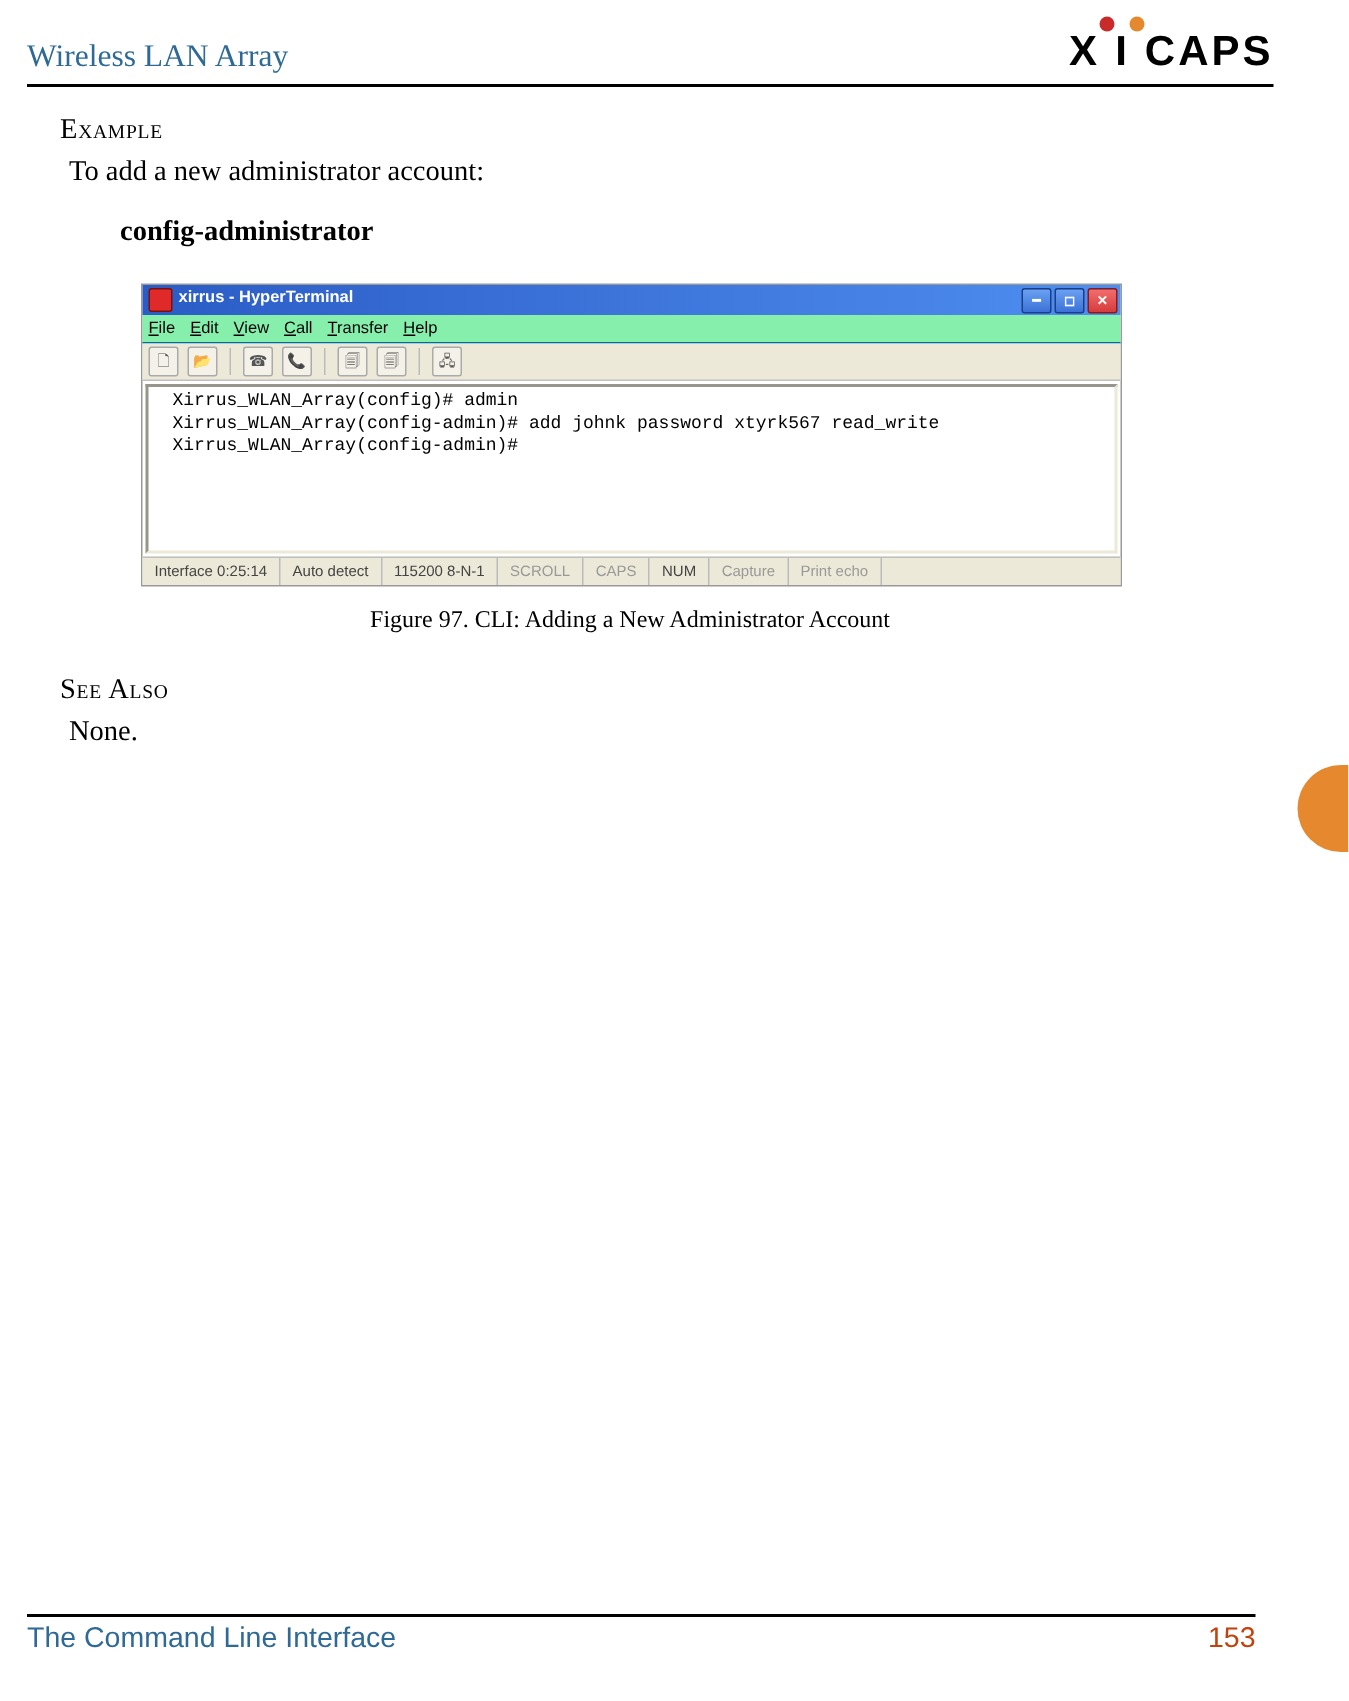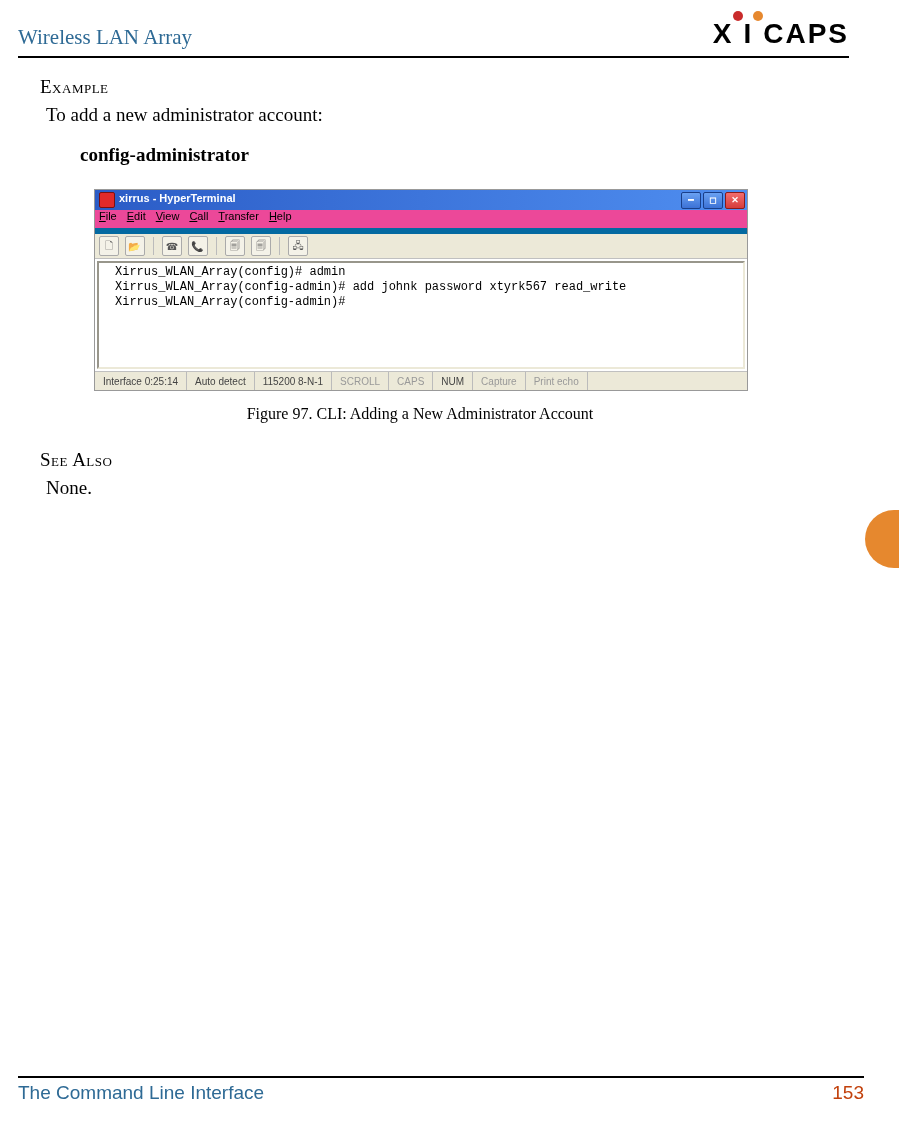--- a/index.html
+++ b/index.html
@@ -16,34 +16,34 @@
   .body-text{font-family:Georgia,serif;font-size:19px;margin:2px 0 2px 6px;line-height:1.35}
   .command-blk{margin:14px 0 0 40px;font-family:Georgia,serif;font-weight:700;font-size:19px;line-height:1.35}
   .figure-wrap{margin:22px 0 0 54px}
   .hyperterm{width:652px;height:200px;border:1px solid #999;background:#fff;font-family:Tahoma,Arial,sans-serif;font-size:11px;color:#000;display:flex;flex-direction:column}
   .ht-titlebar{height:20px;background:linear-gradient(to right,#2b5cc6,#4f8ef0);display:flex;align-items:center;justify-content:space-between;padding:0 2px 0 4px;color:#fff}
   .ht-title-left{display:flex;gap:4px;font-size:11px;font-weight:700}
   .ht-ico{width:14px;height:14px;background:#e02a2a;border:1px solid #7a1010;border-radius:2px}
   .ht-btns{display:flex;gap:2px}
   .ht-btn{width:18px;height:15px;background:linear-gradient(#6aa1f2,#3c72d6);border:1px solid #1a3f89;border-radius:2px;display:flex;align-items:center;justify-content:center;font-size:9px;font-weight:700;color:#fff}
   .ht-btn.close{background:linear-gradient(#f26d6d,#d63c3c);border-color:#8a1a1a}
-  .ht-menubar{height:18px;background:#ec4899;display:flex;align-items:flex-start;padding:0 4px;gap:10px;border-bottom:6px solid #0369a1}
+  .ht-menubar{height:18px;background:#86efac;display:flex;align-items:center;padding:0 4px;gap:10px;border-bottom:1px solid #0369a1}
   .ht-menubar span{font-size:11px}
   .ht-menubar span u{text-decoration:underline}
   .ht-toolbar{height:24px;background:#ece9d8;display:flex;align-items:center;padding:0 4px;gap:6px;border-bottom:1px solid #c0c0c0}
   .ht-tbtn{width:18px;height:18px;border:1px solid #aaa;background:#f4f2e8;border-radius:2px;font-size:10px;display:flex;align-items:center;justify-content:center;color:#555}
   .ht-sep{width:1px;height:18px;background:#bbb;margin:0 2px}
   .ht-term{flex:1;background:#fff;border:2px inset #ece9d8;margin:2px;padding:2px 16px;font-family:"Courier New",monospace;font-size:12px;line-height:1.25;overflow:hidden;white-space:pre}
   .ht-status{height:18px;background:#ece9d8;display:flex;align-items:center;font-size:10px;color:#444;border-top:1px solid #c0c0c0}
   .ht-status .cell{padding:0 8px;border-right:1px solid #bbb;white-space:nowrap;height:100%;display:flex;align-items:center}
   .ht-status .cell.grey{color:#999}
   .figcap{font-family:Georgia,serif;font-size:16px;text-align:center;width:652px;margin:14px 0 0 54px}
   .seealso-blk{margin-top:26px}
   .thumb-tab{position:absolute;right:0;top:510px;width:34px;height:58px;background:#E6882E;border-radius:34px 0 0 34px}
-  .footer{position:absolute;left:18px;right:35px;bottom:30px}
+  .footer{position:absolute;left:18px;right:62px;bottom:30px}
   .hr-bot{border:none;border-top:2px solid #000;margin:0 0 4px 0}
   .footer-row{display:flex;justify-content:space-between;font-family:Arial,Helvetica,sans-serif;font-size:19px}
 </style>
 </head>
 <body>
 
 <div class="page">
 
   <div class="header-row">
     <div class="header-left" style="color:#2E6A95">Wireless LAN Array</div>

